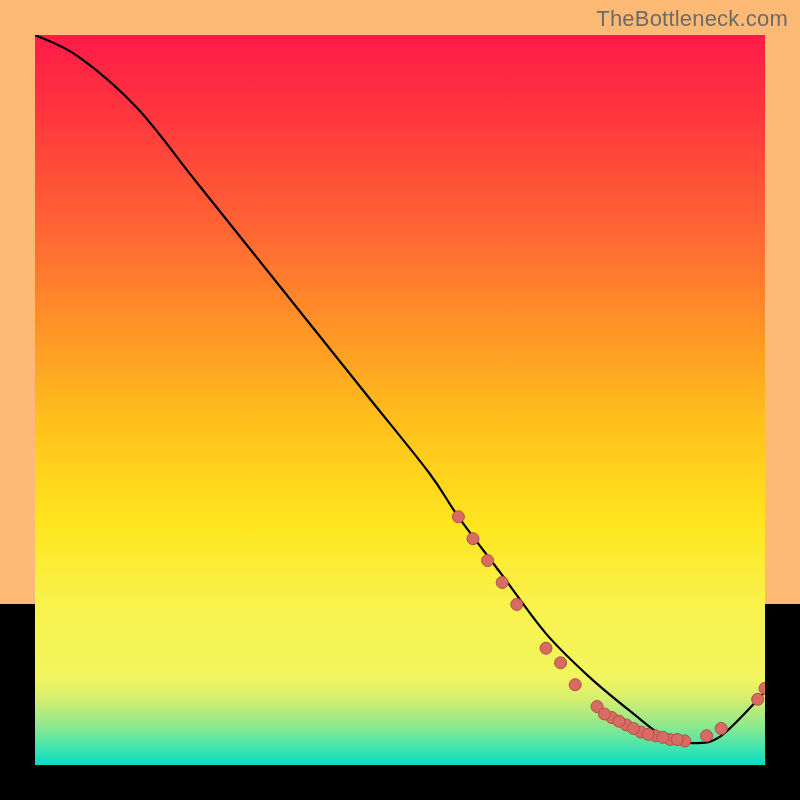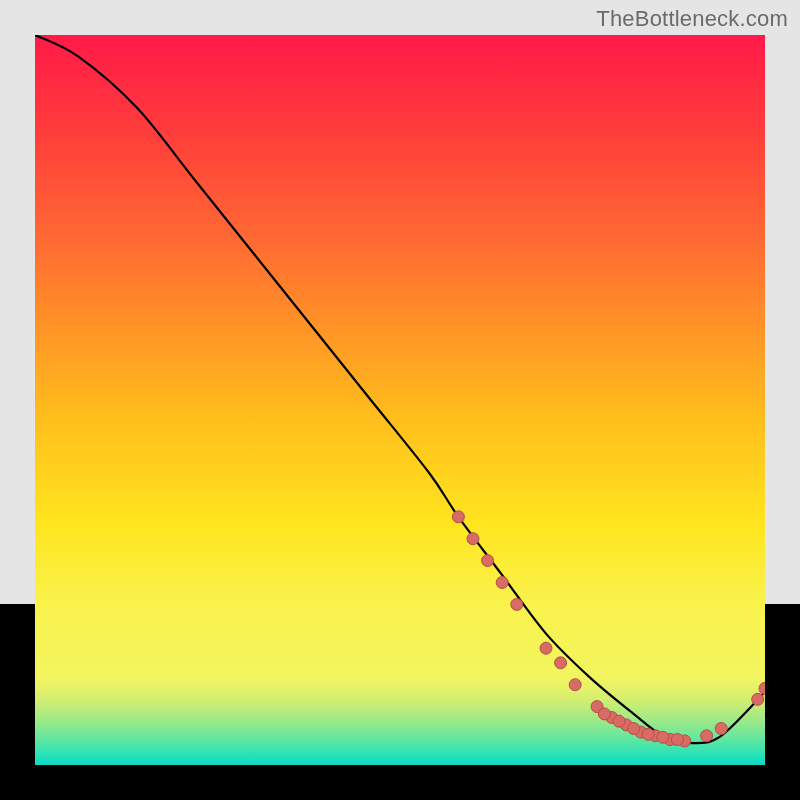--- a/index.html
+++ b/index.html
@@ -8,21 +8,21 @@
     width: 800px;
     height: 800px;
     background: #000;
     overflow: hidden;
     font-family: Arial, Helvetica, sans-serif;
   }
   .frame {
     position: relative;
     width: 800px;
     height: 604px;
-    background: #e5e5e5;
+    background: #fdba74;
   }
   .watermark {
     position: absolute;
     top: 6px;
     right: 12px;
     color: #6b6b6b;
     font-size: 22px;
     font-weight: 500;
     letter-spacing: 0.2px;
     user-select: none;

